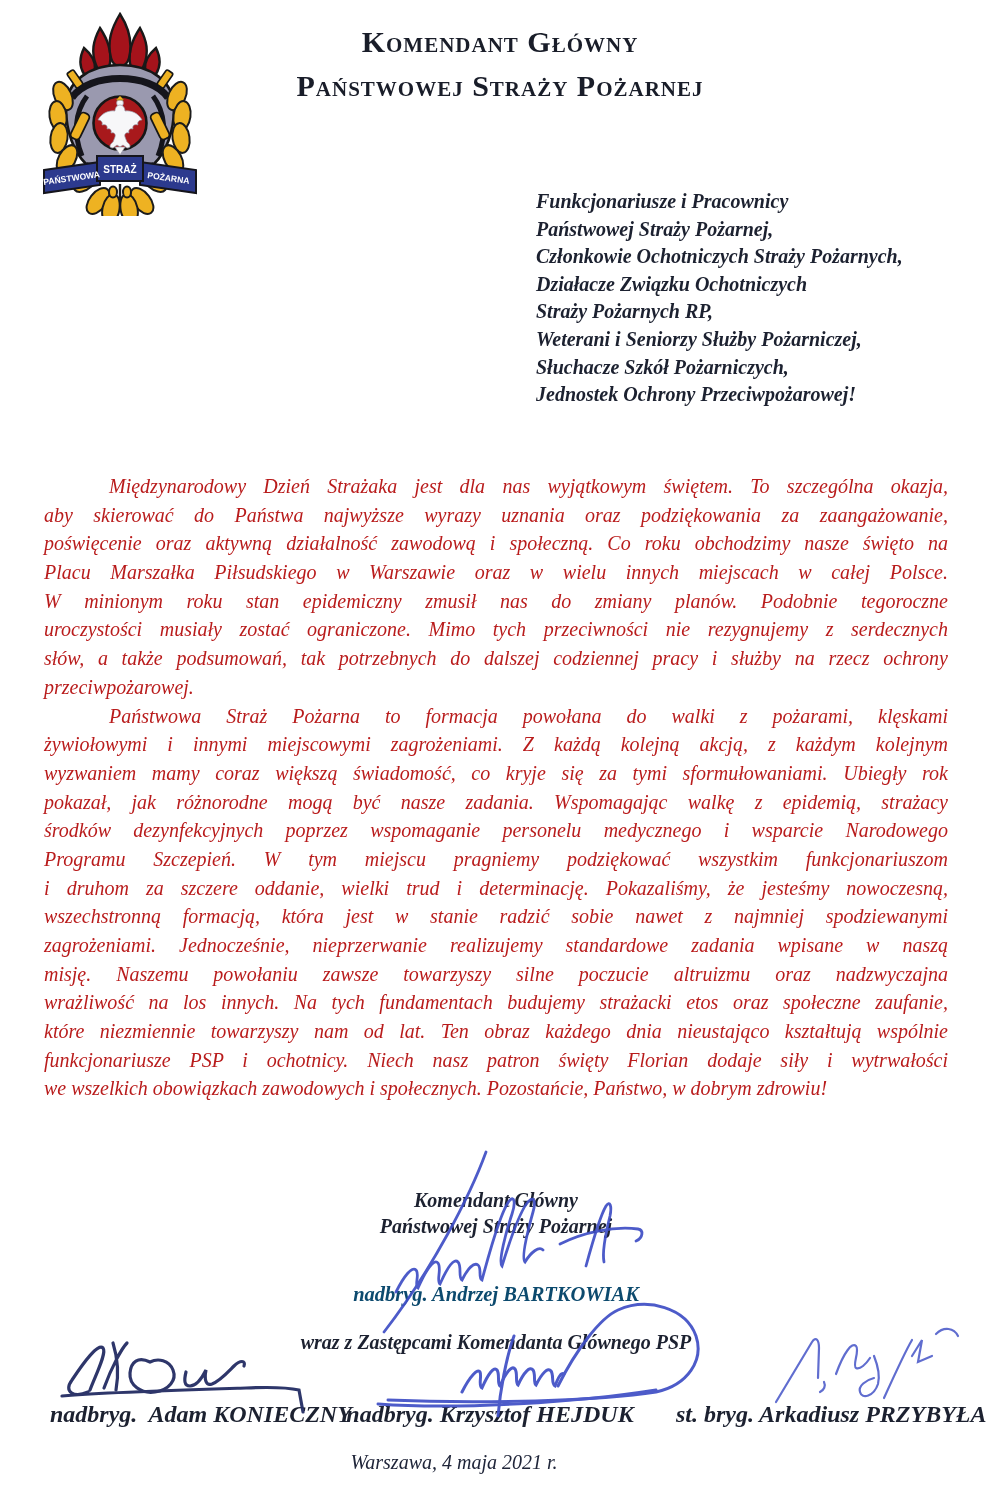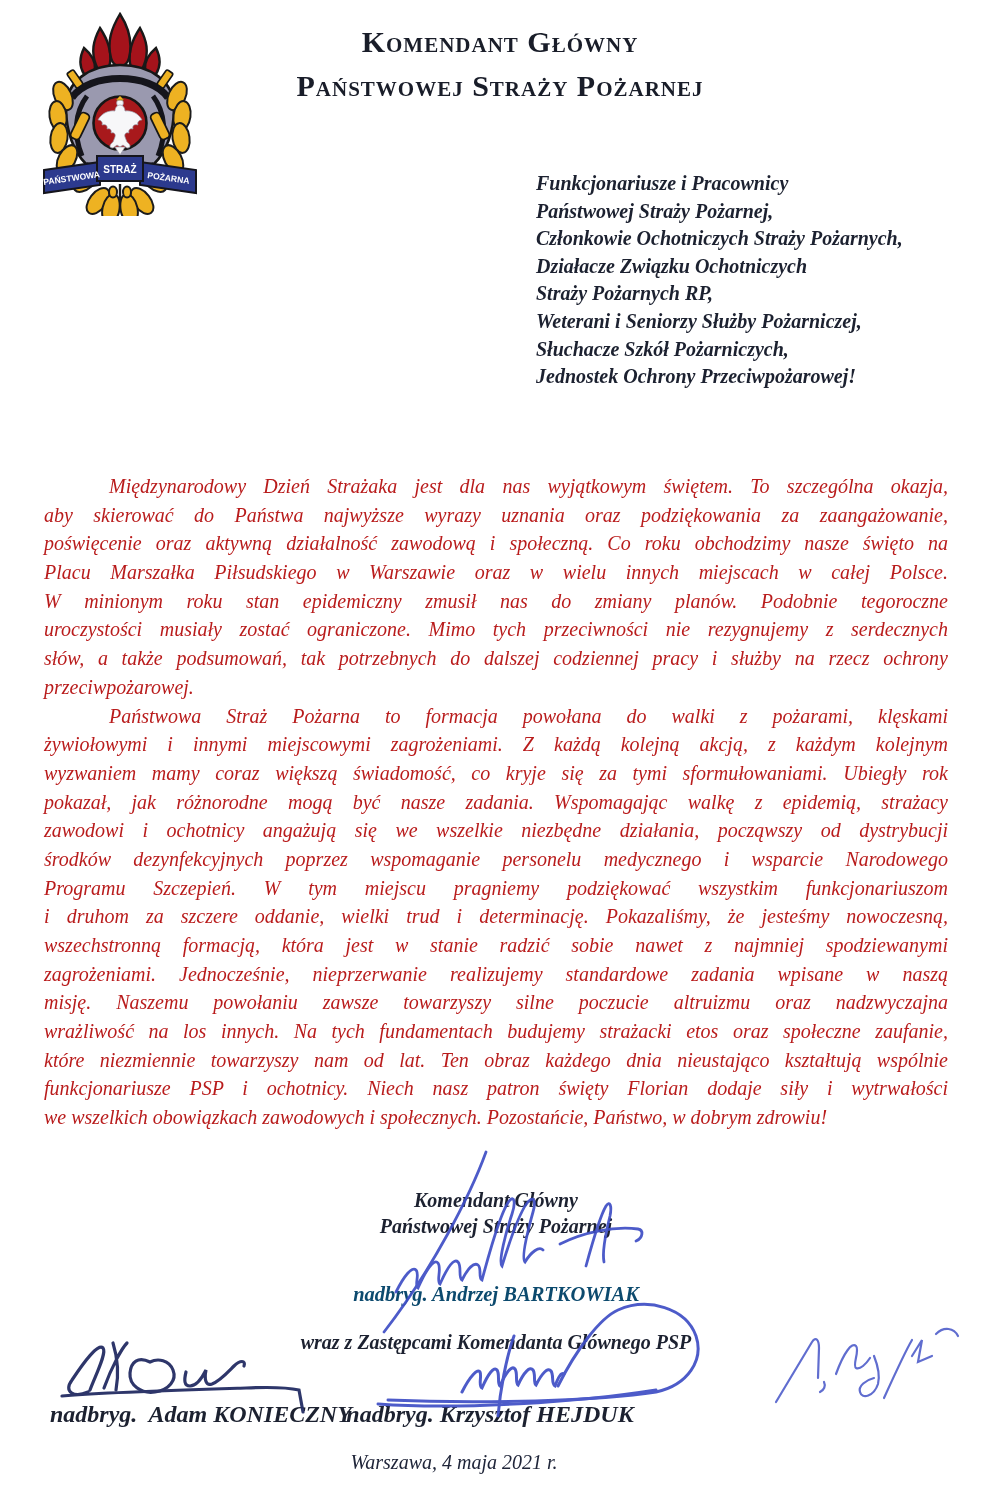--- a/index.html
+++ b/index.html
@@ -9,21 +9,21 @@
     overflow:hidden;margin:0 auto;
   }
   
   .emblem{position:absolute;left:42px;top:12px;width:156px;height:204px;}
   .letterhead{
     position:absolute;left:220px;top:20px;width:560px;text-align:center;
     font-variant:small-caps;font-weight:bold;font-size:30px;line-height:44px;
     letter-spacing:1px;color:#191d29;
   }
   
-  .addressees{position:absolute;left:536px;top:170px;width:420px;
+  .addressees{position:absolute;left:536px;top:188px;width:420px;
     font-style:italic;font-weight:bold;font-size:20px;color:#1c2130;}
   .addressees div{height:27.6px;line-height:27.6px;white-space:nowrap;}
   
   .body-text{position:absolute;left:44px;top:472px;width:904px;color:#b91c1c;}
   .bline{
     height:28.7px;line-height:28.7px;font-style:italic;font-size:20px;
     text-align:justify;text-align-last:justify;white-space:normal;
   }
   .bline.indent{padding-left:65px;}
   .bline.lastline{text-align-last:left;}
@@ -145,21 +145,20 @@
     <div class="bline">poświęcenie oraz aktywną działalność zawodową i społeczną. Co roku obchodzimy nasze święto na</div>
     <div class="bline">Placu Marszałka Piłsudskiego w Warszawie oraz w wielu innych miejscach w całej Polsce.</div>
     <div class="bline">W minionym roku stan epidemiczny zmusił nas do zmiany planów. Podobnie tegoroczne</div>
     <div class="bline">uroczystości musiały zostać ograniczone. Mimo tych przeciwności nie rezygnujemy z serdecznych</div>
     <div class="bline">słów, a także podsumowań, tak potrzebnych do dalszej codziennej pracy i służby na rzecz ochrony</div>
     <div class="bline lastline">przeciwpożarowej.</div>
     <div class="bline indent">Państwowa Straż Pożarna to formacja powołana do walki z pożarami, klęskami</div>
     <div class="bline">żywiołowymi i innymi miejscowymi zagrożeniami. Z każdą kolejną akcją, z każdym kolejnym</div>
     <div class="bline">wyzwaniem mamy coraz większą świadomość, co kryje się za tymi sformułowaniami. Ubiegły rok</div>
     <div class="bline">pokazał, jak różnorodne mogą być nasze zadania. Wspomagając walkę z epidemią, strażacy</div>
-    <div class="bline">zawodowi i ochotnicy angażują się we wszelkie niezbędne działania, począwszy od dystrybucji</div>
     <div class="bline">środków dezynfekcyjnych poprzez wspomaganie personelu medycznego i wsparcie Narodowego</div>
     <div class="bline">Programu Szczepień. W tym miejscu pragniemy podziękować wszystkim funkcjonariuszom</div>
     <div class="bline">i druhom za szczere oddanie, wielki trud i determinację. Pokazaliśmy, że jesteśmy nowoczesną,</div>
     <div class="bline">wszechstronną formacją, która jest w stanie radzić sobie nawet z najmniej spodziewanymi</div>
     <div class="bline">zagrożeniami. Jednocześnie, nieprzerwanie realizujemy standardowe zadania wpisane w naszą</div>
     <div class="bline">misję. Naszemu powołaniu zawsze towarzyszy silne poczucie altruizmu oraz nadzwyczajna</div>
     <div class="bline">wrażliwość na los innych. Na tych fundamentach budujemy strażacki etos oraz społeczne zaufanie,</div>
     <div class="bline">które niezmiennie towarzyszy nam od lat. Ten obraz każdego dnia nieustająco kształtują wspólnie</div>
     <div class="bline">funkcjonariusze PSP i ochotnicy. Niech nasz patron święty Florian dodaje siły i wytrwałości</div>
     <div class="bline lastline">we wszelkich obowiązkach zawodowych i społecznych. Pozostańcie, Państwo, w dobrym zdrowiu!</div>
@@ -167,20 +166,21 @@
 
   <div class="sig-title">
     <div>Komendant Główny</div>
     <div>Państwowej Straży Pożarnej</div>
   </div>
   <div class="sig-name">nadbryg. Andrzej BARTKOWIAK</div>
 
   <div class="deputies-intro">wraz z Zastępcami Komendanta Głównego PSP</div>
   <div class="deputy-label deputy-konieczny">nadbryg.  Adam KONIECZNY</div>
   <div class="deputy-label deputy-hejduk">nadbryg. Krzysztof HEJDUK</div>
+  <div class="deputy-label deputy-przybyla">st. bryg. Arkadiusz PRZYBYŁA</div>
 
   <div class="dateline">Warszawa, 4 maja 2021 r.</div>
 
   <svg class="ink" viewBox="0 0 992 1487" aria-hidden="true">
 
     <g fill="none" stroke="#3e4ec5" stroke-width="2.8" stroke-linecap="round" opacity="0.92">
       <path d="M486,1152 C470,1196 432,1270 384,1332"></path>
       <path d="M396,1292 C404,1276 412,1266 416,1270 C420,1274 414,1286 418,1288 C426,1270 434,1258 438,1263 C442,1268 436,1282 440,1284 C448,1266 454,1258 458,1262 C462,1266 458,1278 462,1280 C468,1268 474,1262 478,1265 C482,1268 478,1278 482,1280 C490,1250 502,1208 510,1200 C514,1196 516,1202 512,1214 C506,1232 498,1262 502,1266 C510,1240 522,1206 530,1200 C534,1197 536,1202 533,1212 C528,1230 521,1258 525,1262 C531,1252 539,1246 543,1250"></path>
       <path d="M586,1266 C592,1244 600,1216 606,1206 C610,1200 612,1206 610,1216 C606,1232 602,1252 604,1262"></path>
       <path d="M560,1244 C584,1232 614,1226 638,1229 C644,1230 643,1238 636,1241"></path>

